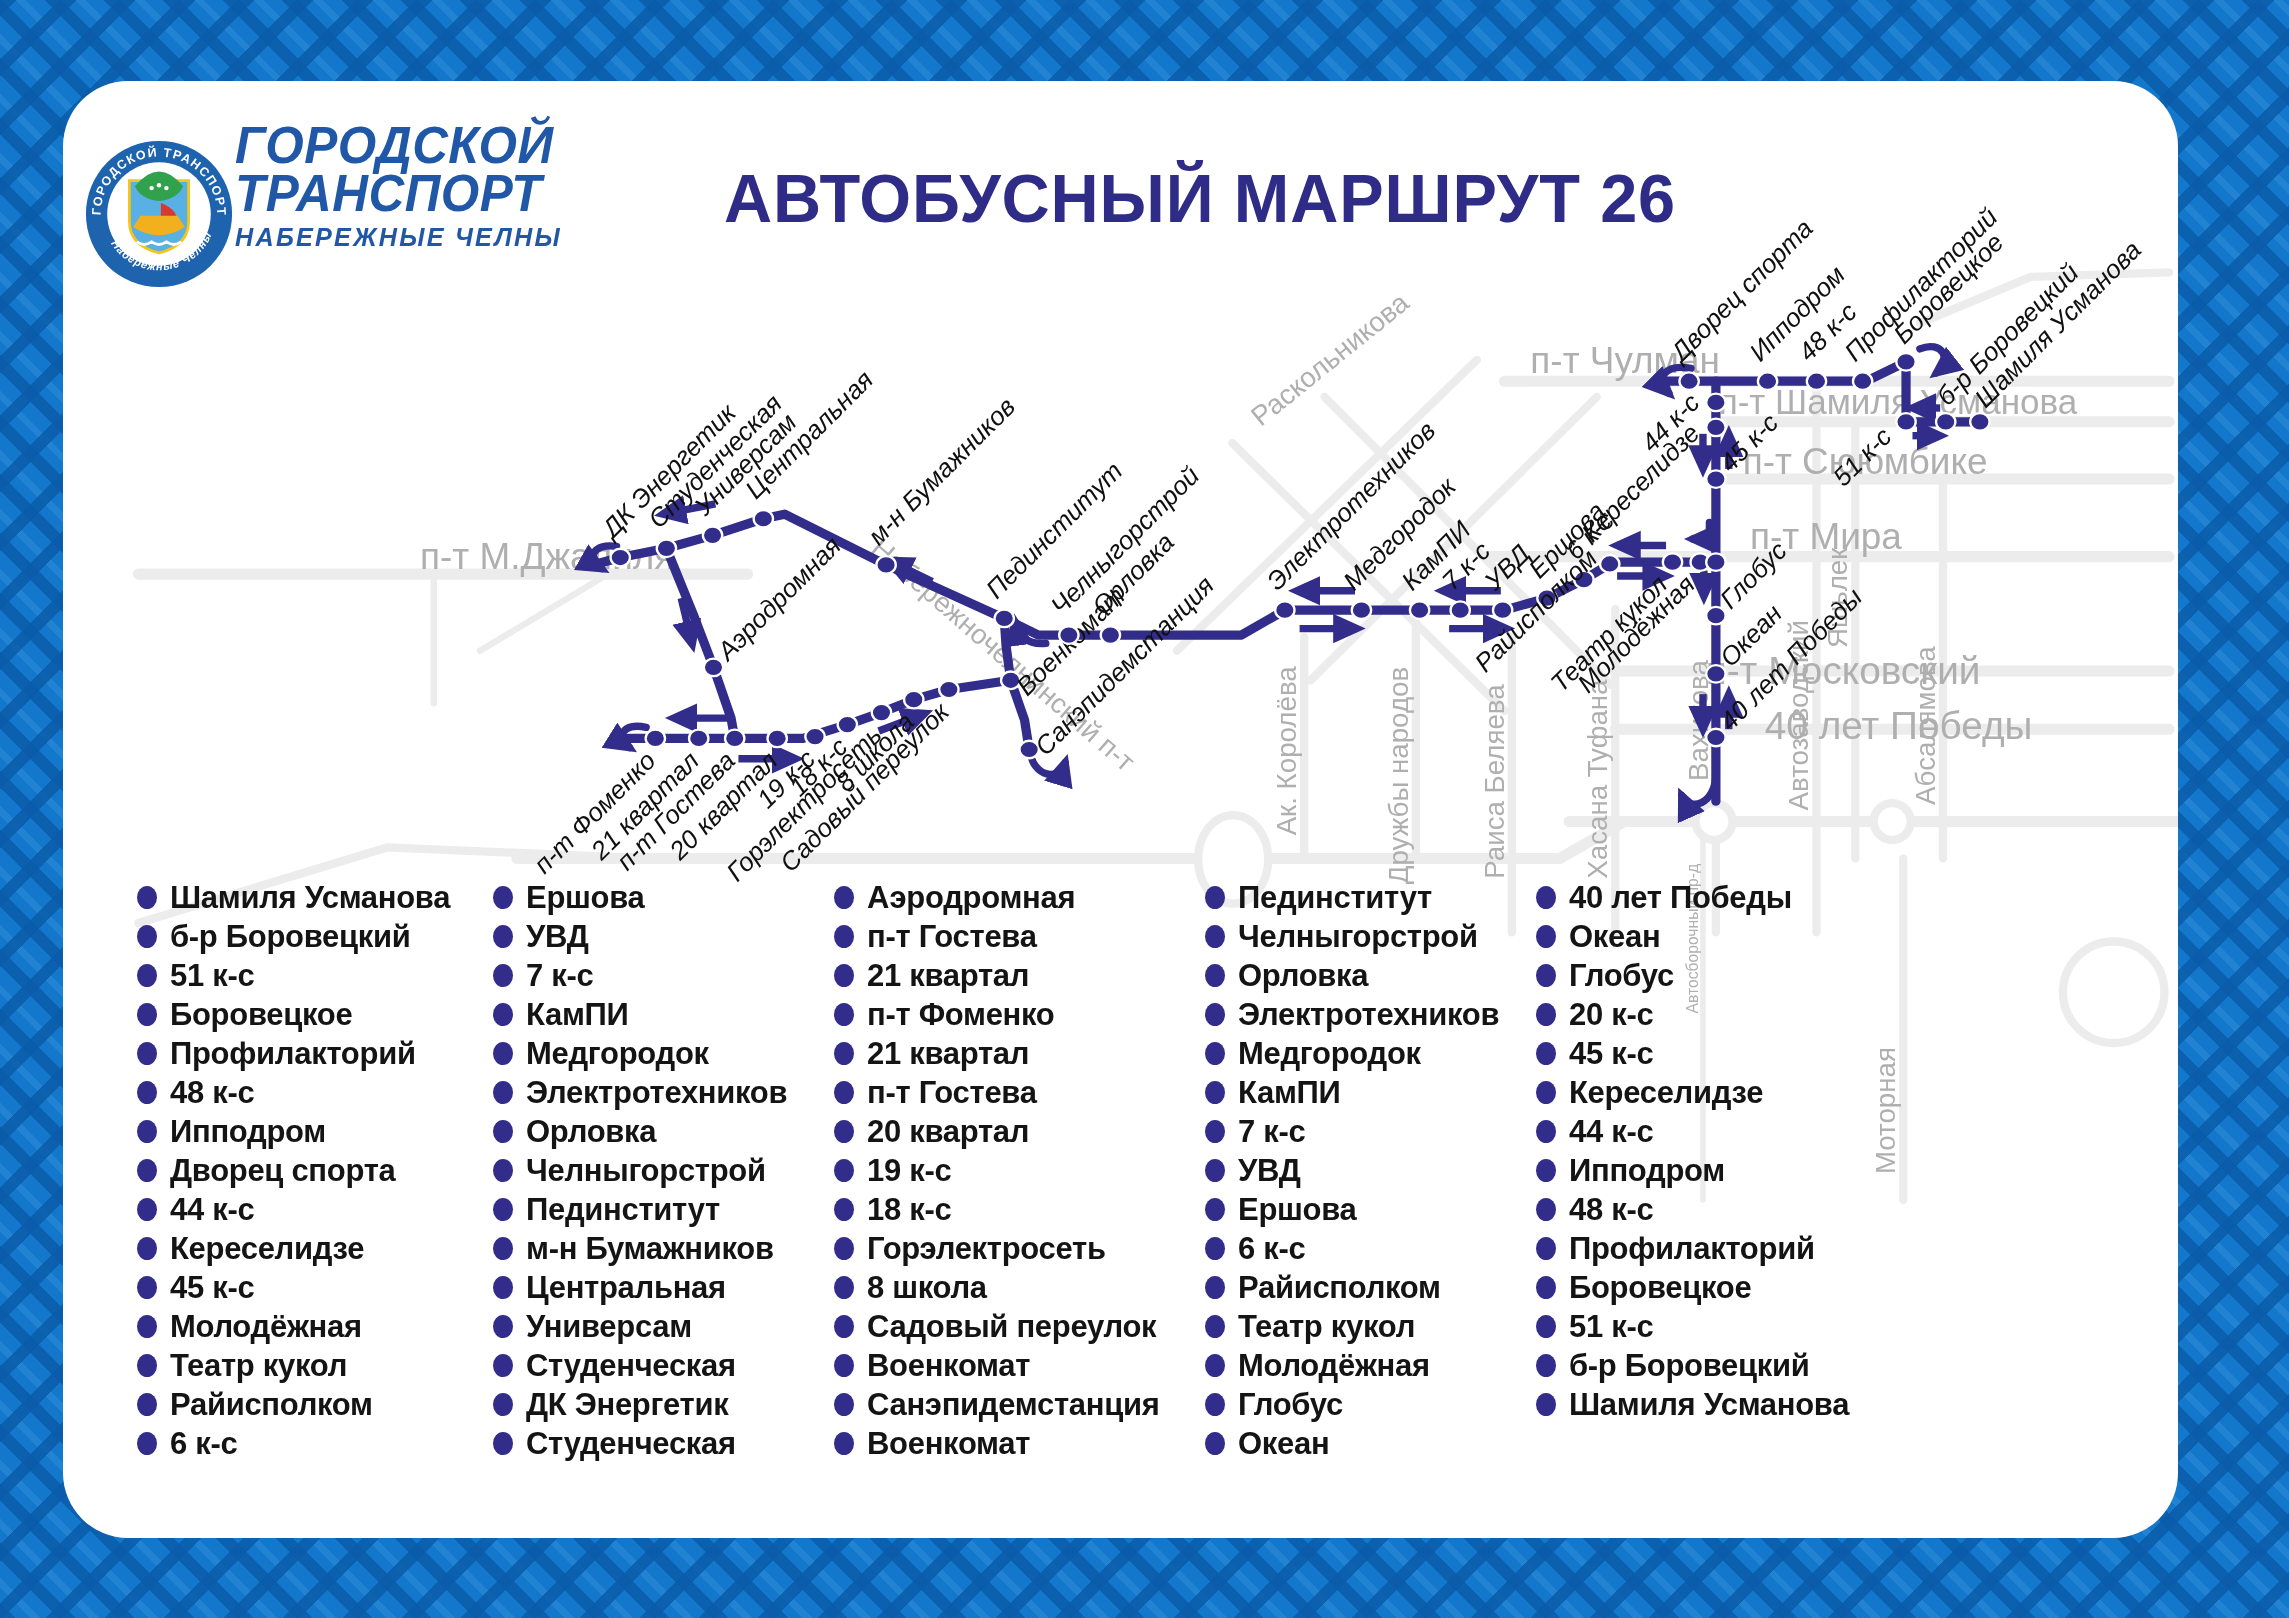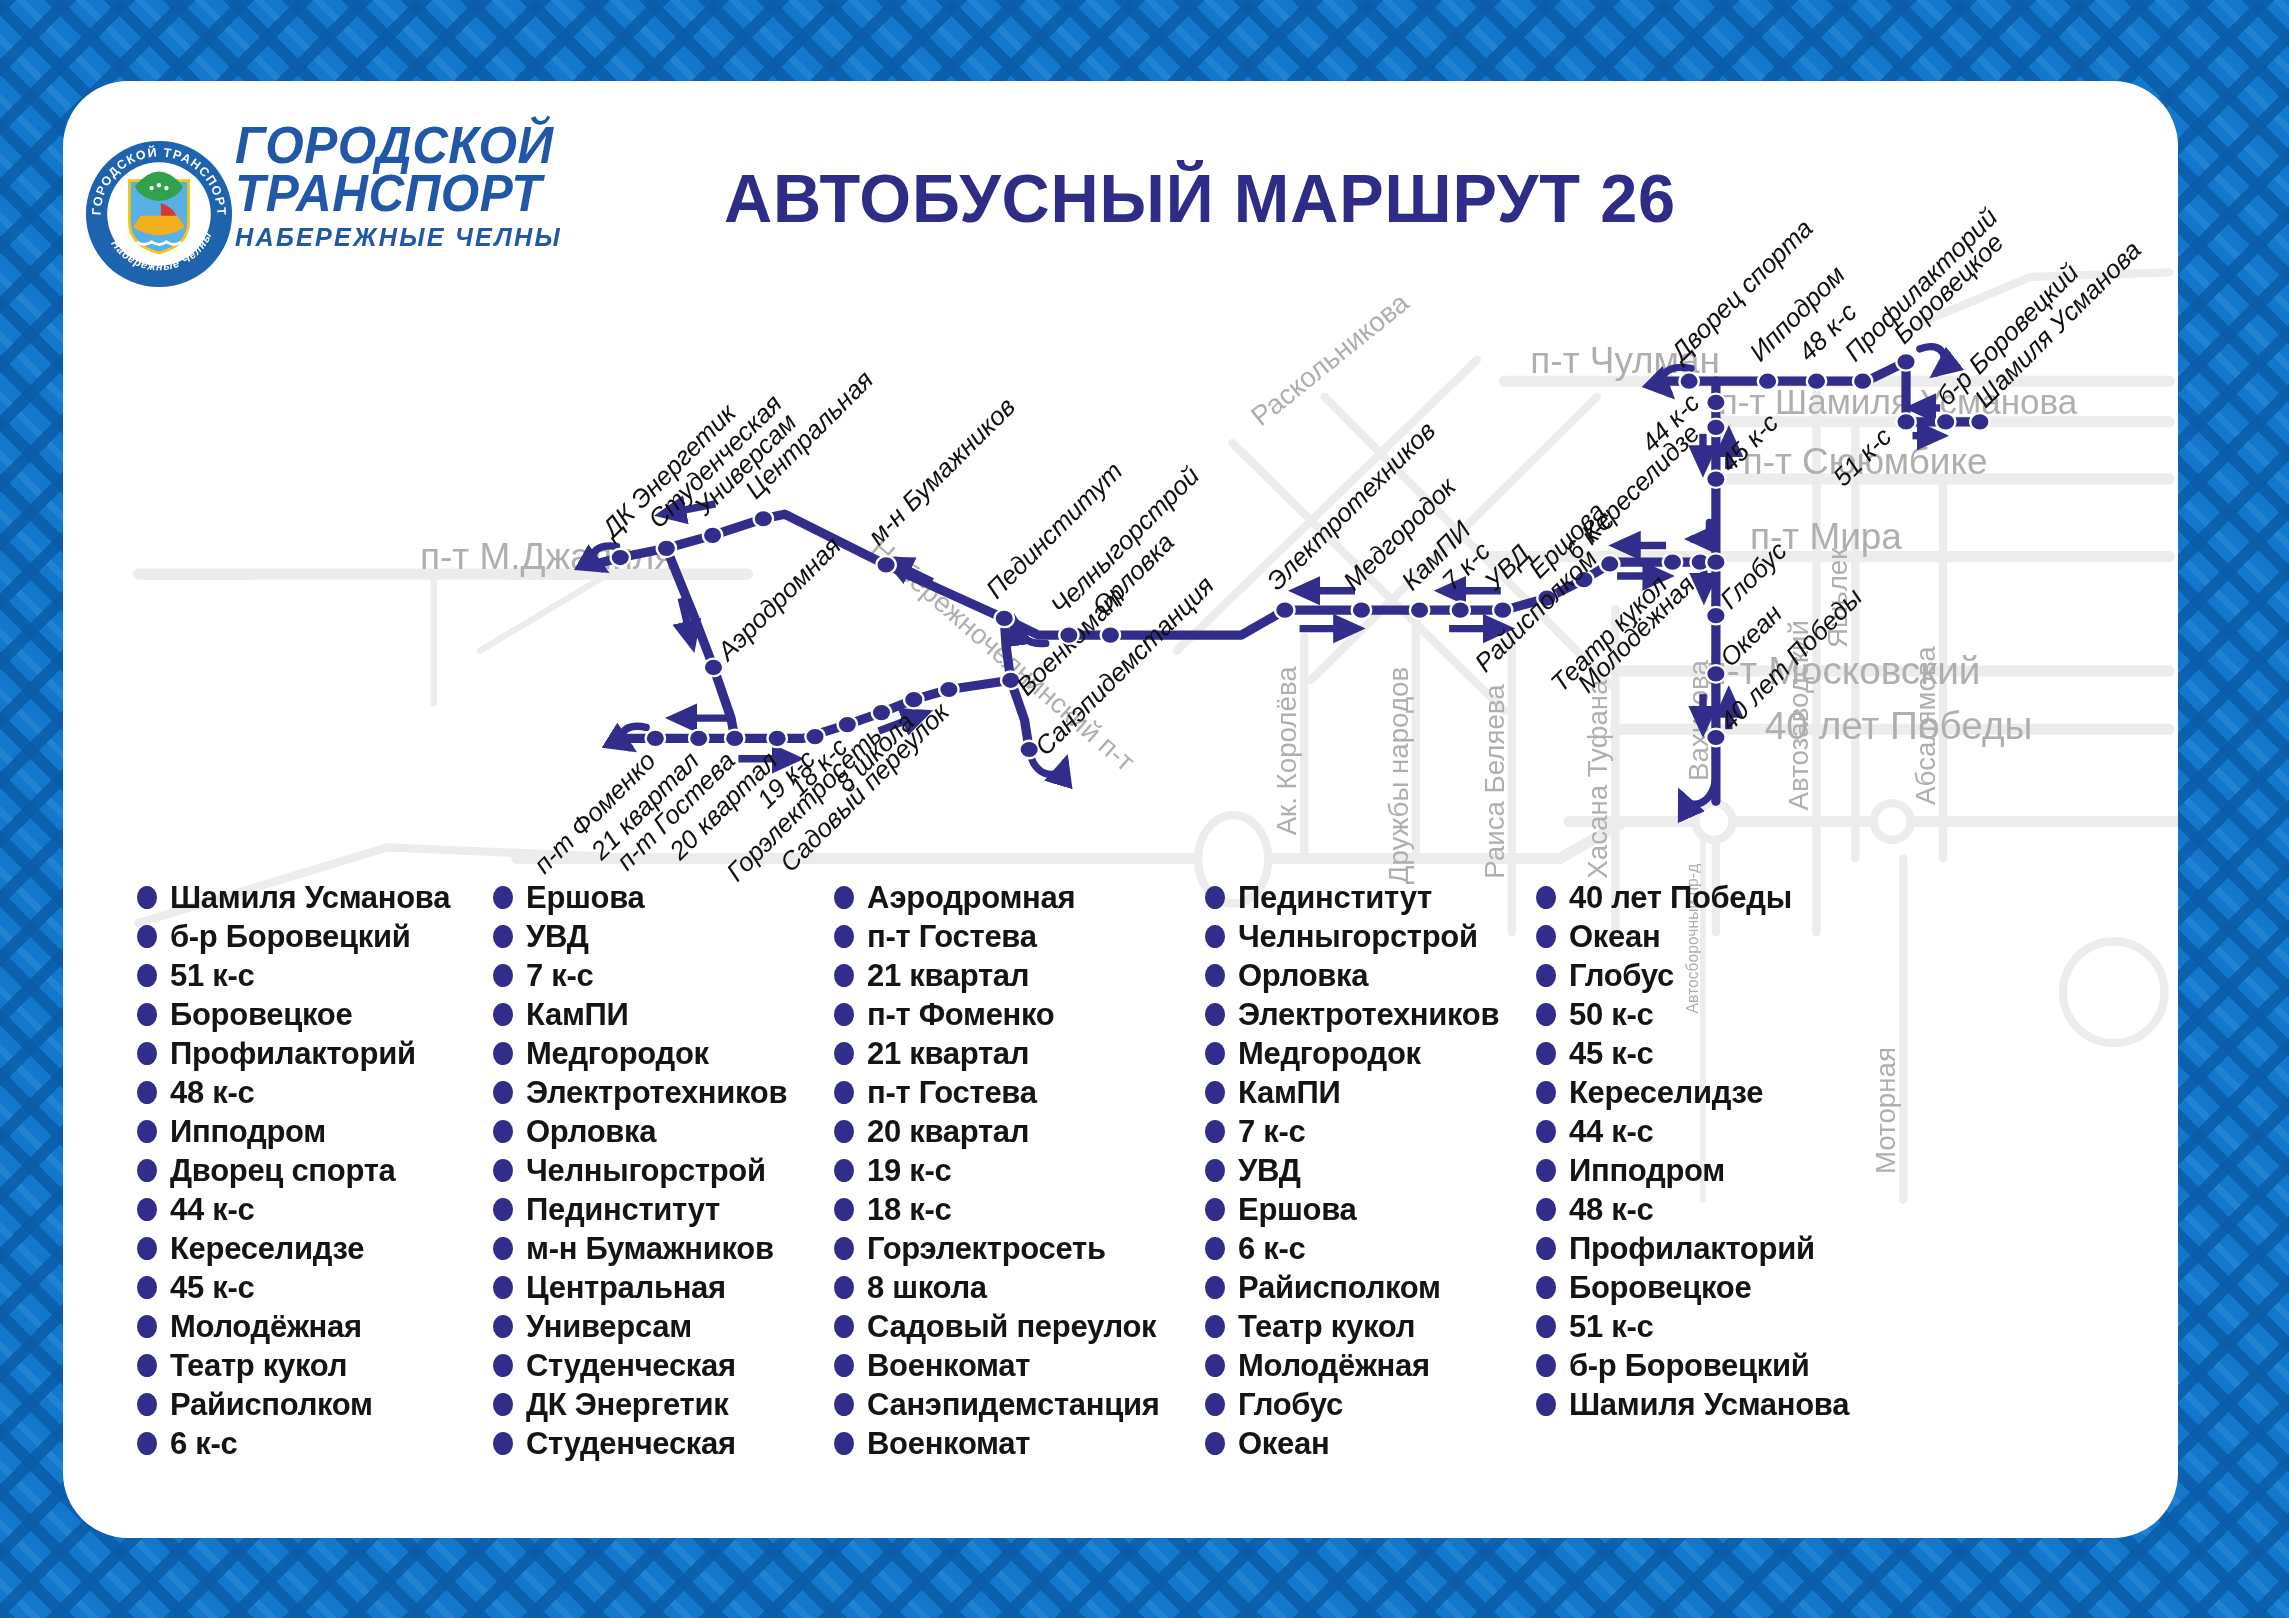--- a/index.html
+++ b/index.html
@@ -521,21 +521,21 @@
         <li>
           <span class="bullet"></span>
           <span class="stop-name">Океан</span>
         </li>
         <li>
           <span class="bullet"></span>
           <span class="stop-name">Глобус</span>
         </li>
         <li>
           <span class="bullet"></span>
-          <span class="stop-name">50 к-с</span>
+          <span class="stop-name">20 к-с</span>
         </li>
         <li>
           <span class="bullet"></span>
           <span class="stop-name">45 к-с</span>
         </li>
         <li>
           <span class="bullet"></span>
           <span class="stop-name">Кереселидзе</span>
         </li>
         <li>

